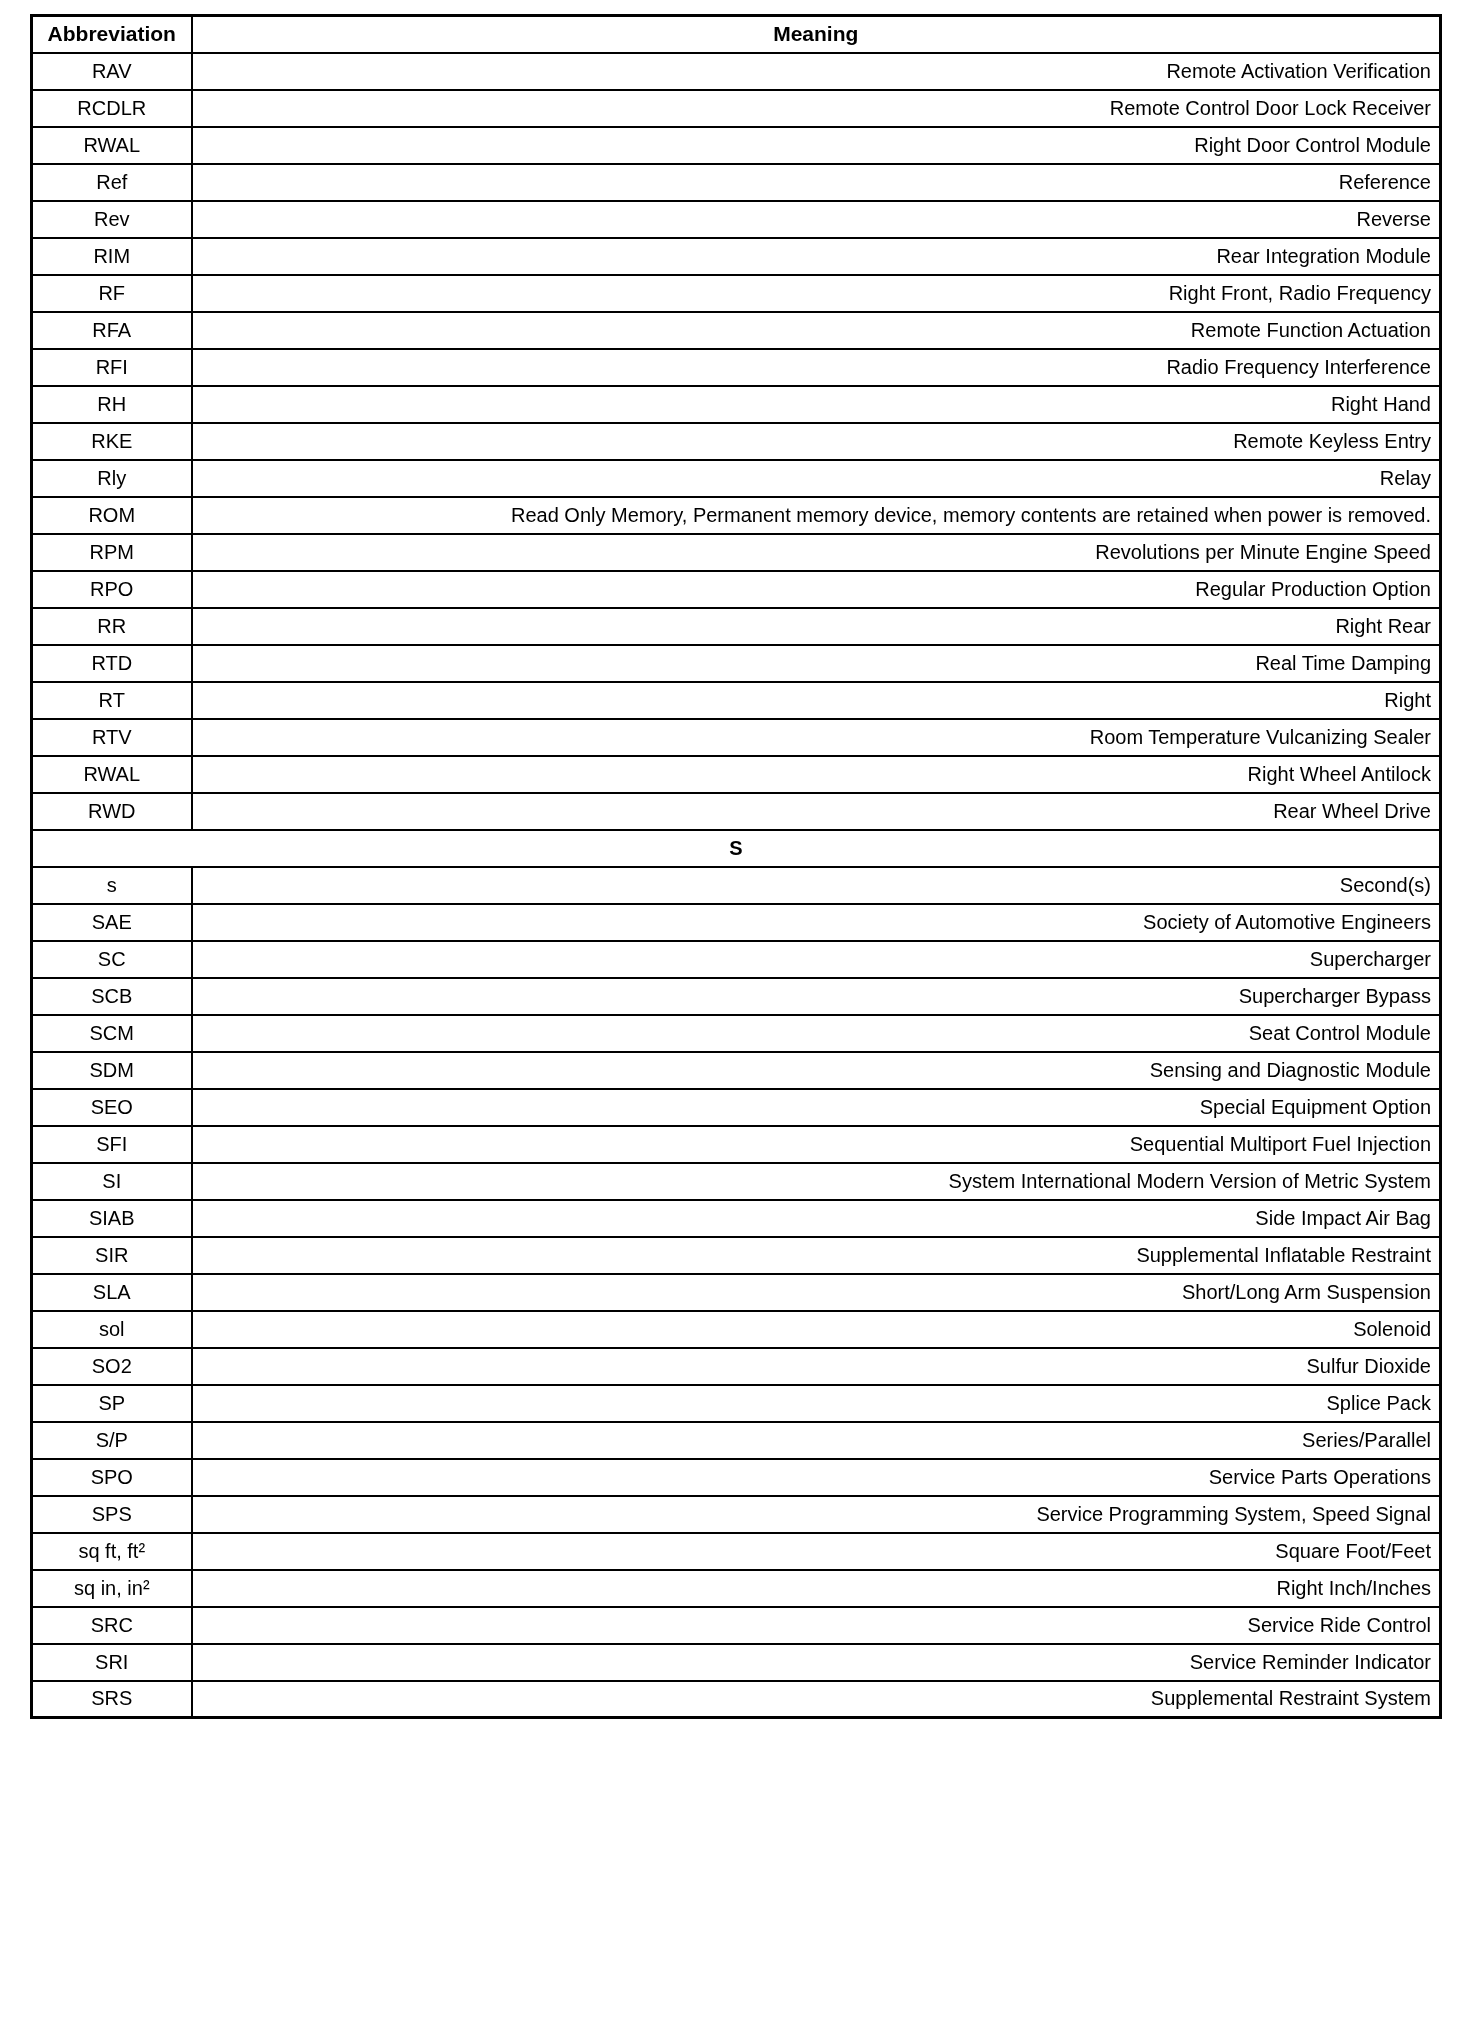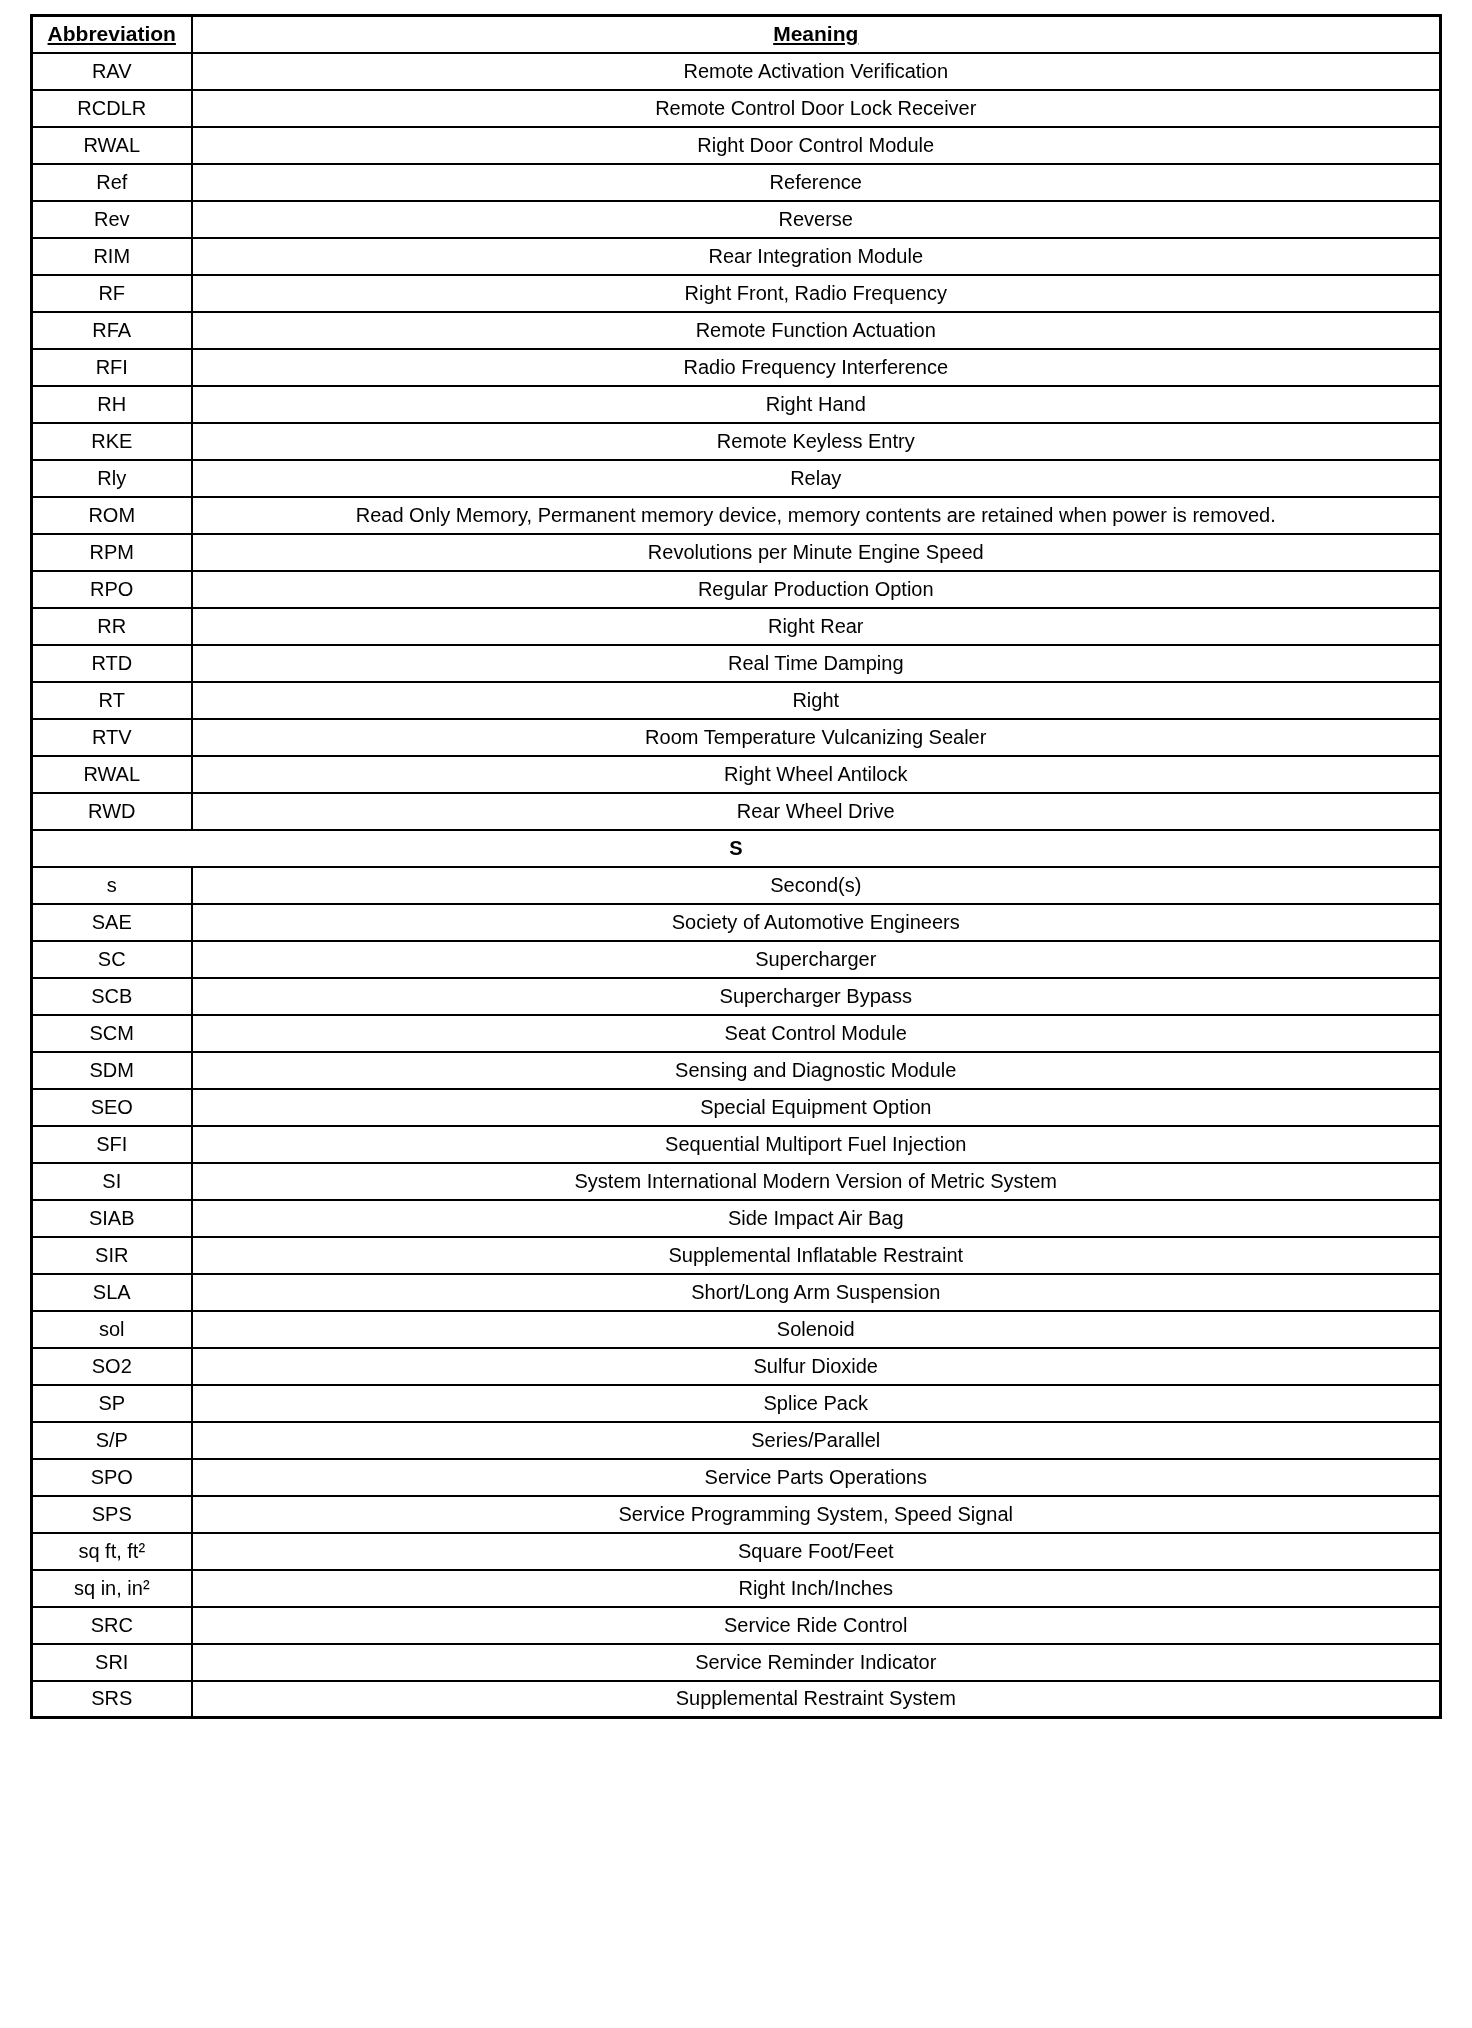--- a/index.html
+++ b/index.html
@@ -32,28 +32,27 @@
     height: 37px;
     box-sizing: border-box;
     overflow: hidden;
     white-space: nowrap;
   }
   table.abbrev-table th {
     font-weight: bold;
     text-align: center;
     font-size: 21px;
     padding: 2px 4px;
-    text-decoration: underline;
   }
   td.abbr-cell {
     text-align: center;
     padding: 2px 4px;
   }
   td.meaning-cell {
-    text-align: center;
+    text-align: right;
     padding: 2px 8px;
   }
   td.section-cell {
     text-align: center;
     font-weight: bold;
     font-size: 21px;
     padding: 2px 4px;
   }
 </style>
 </head>

